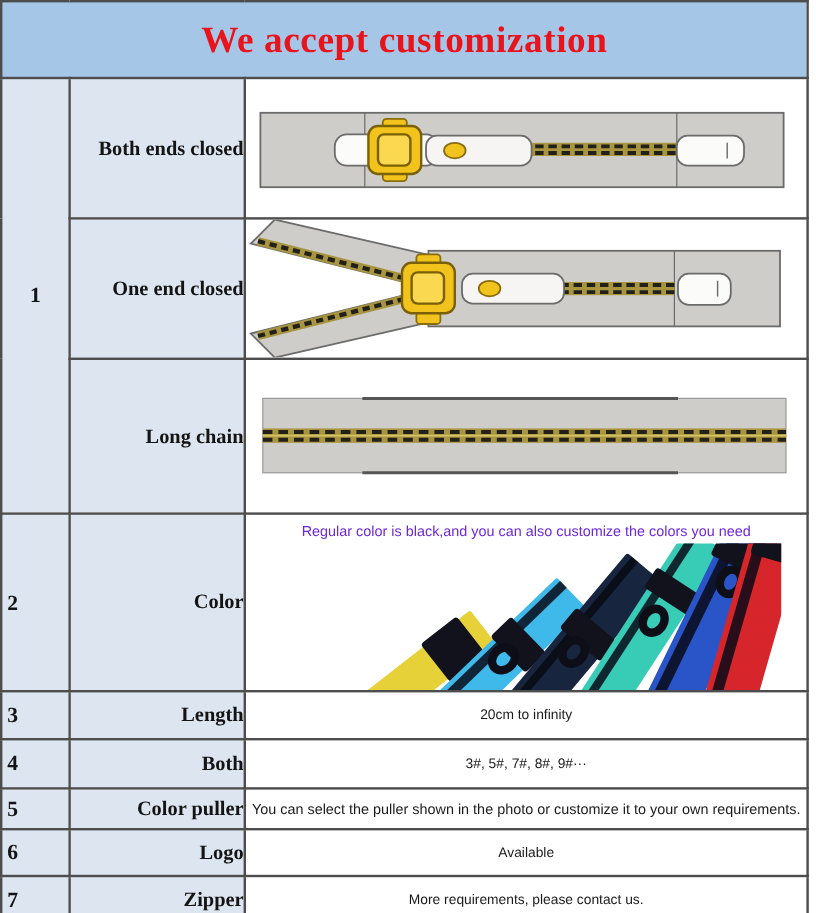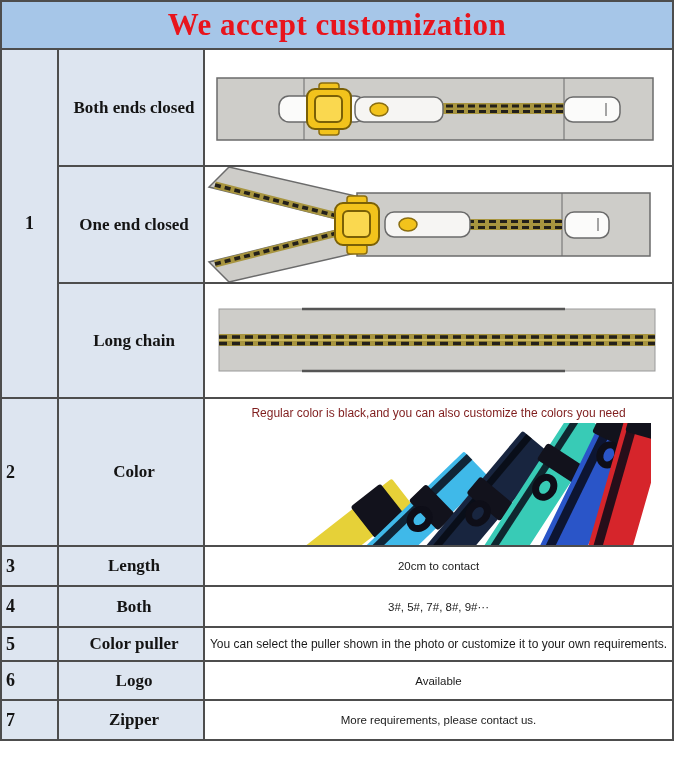--- a/index.html
+++ b/index.html
@@ -15,30 +15,30 @@
   .header-cell h1{
     font-family:"Liberation Serif","DejaVu Serif",serif;font-weight:bold;
     font-size:31px;color:var(--header-text);letter-spacing:.5px;
   }
   .num-cell{background:var(--left-cell-bg);font-family:"Liberation Serif","DejaVu Serif",serif;
     font-weight:bold;font-size:18px;color:var(--label-text);vertical-align:middle;
     text-align:left;padding-left:4px;}
   .num-cell.centered{text-align:center;padding-left:0;}
   .label-cell{background:var(--left-cell-bg);font-family:"Liberation Serif","DejaVu Serif",serif;
     font-weight:bold;font-size:17px;color:var(--label-text);vertical-align:middle;
-    text-align:center;padding-left:6px;}
+    text-align:right;padding-left:6px;}
   .content-cell{background:var(--content-bg);vertical-align:middle;text-align:center;
     font-size:11.5px;color:#1a1a1a;padding:0 2px;}
   .content-cell.small-text{font-size:12px;}
-  .r-header{height:48px;margin-top:44px;} .r-sub1{height:117px;} .r-sub2{height:92px;} .r-sub3{height:115px;}
+  .r-header{height:64px;margin-top:44px;} .r-sub1{height:117px;} .r-sub2{height:92px;} .r-sub3{height:129px;}
   .r-color{height:148px;} .r-len{height:40px;} .r-size{height:41px;} .r-pull{height:34px;}
   .r-logo{height:39px;} .r-others{height:40px;}
   .diagram{display:block;margin:0 auto;}
   
-  .color-note{font-size:12px;color:#7f1d1d;padding-top:4px;height:24px;line-height:20px;}
+  .color-note{font-size:12px;color:#6d28d9;padding-top:4px;height:24px;line-height:20px;}
   .photo{position:relative;width:398px;height:122px;margin-left:46px;overflow:hidden;background:#fff;}
   .zbar{position:absolute;bottom:-22px;border-radius:2px;transform-origin:50% 100%;}
   .zstripe{position:absolute;left:12%;top:0;bottom:0;width:20%;background:rgba(8,10,24,.85);}
   .zslider{position:absolute;left:-8%;width:116%;background:#12121c;border-radius:3px;}
   .zring{position:absolute;width:24px;height:28px;border:7px solid #0e0e18;border-radius:50%;
     left:50%;margin-left:-12px;}
   .zbar1{left:36px;width:34px;height:122px;transform:rotate(52deg);}
   .zbar2{left:99px;width:36px;height:148px;transform:rotate(46deg);}
   .zbar3{left:161px;width:38px;height:162px;transform:rotate(40deg);}
   .zbar4{left:221px;width:38px;height:176px;transform:rotate(33deg);}
@@ -162,21 +162,21 @@
           <div class="zstripe"></div>
           <div class="zslider" style="top:8%;height:22px;left:10%;width:80%;"></div>
         </div>
       </div>
     </td>
   </tr>
 
   <tr class="r-len">
     <td class="num-cell">3</td>
     <td class="label-cell">Length</td>
-    <td class="content-cell">20cm to contact</td>
+    <td class="content-cell">20cm to infinity</td>
   </tr>
   <tr class="r-size">
     <td class="num-cell">4</td>
     <td class="label-cell">Both</td>
     <td class="content-cell">3#, 5#, 7#, 8#, 9#···</td>
   </tr>
   <tr class="r-pull">
     <td class="num-cell">5</td>
     <td class="label-cell">Color puller</td>
     <td class="content-cell small-text">You can select the puller shown in the photo or customize it to your own requirements.</td>

